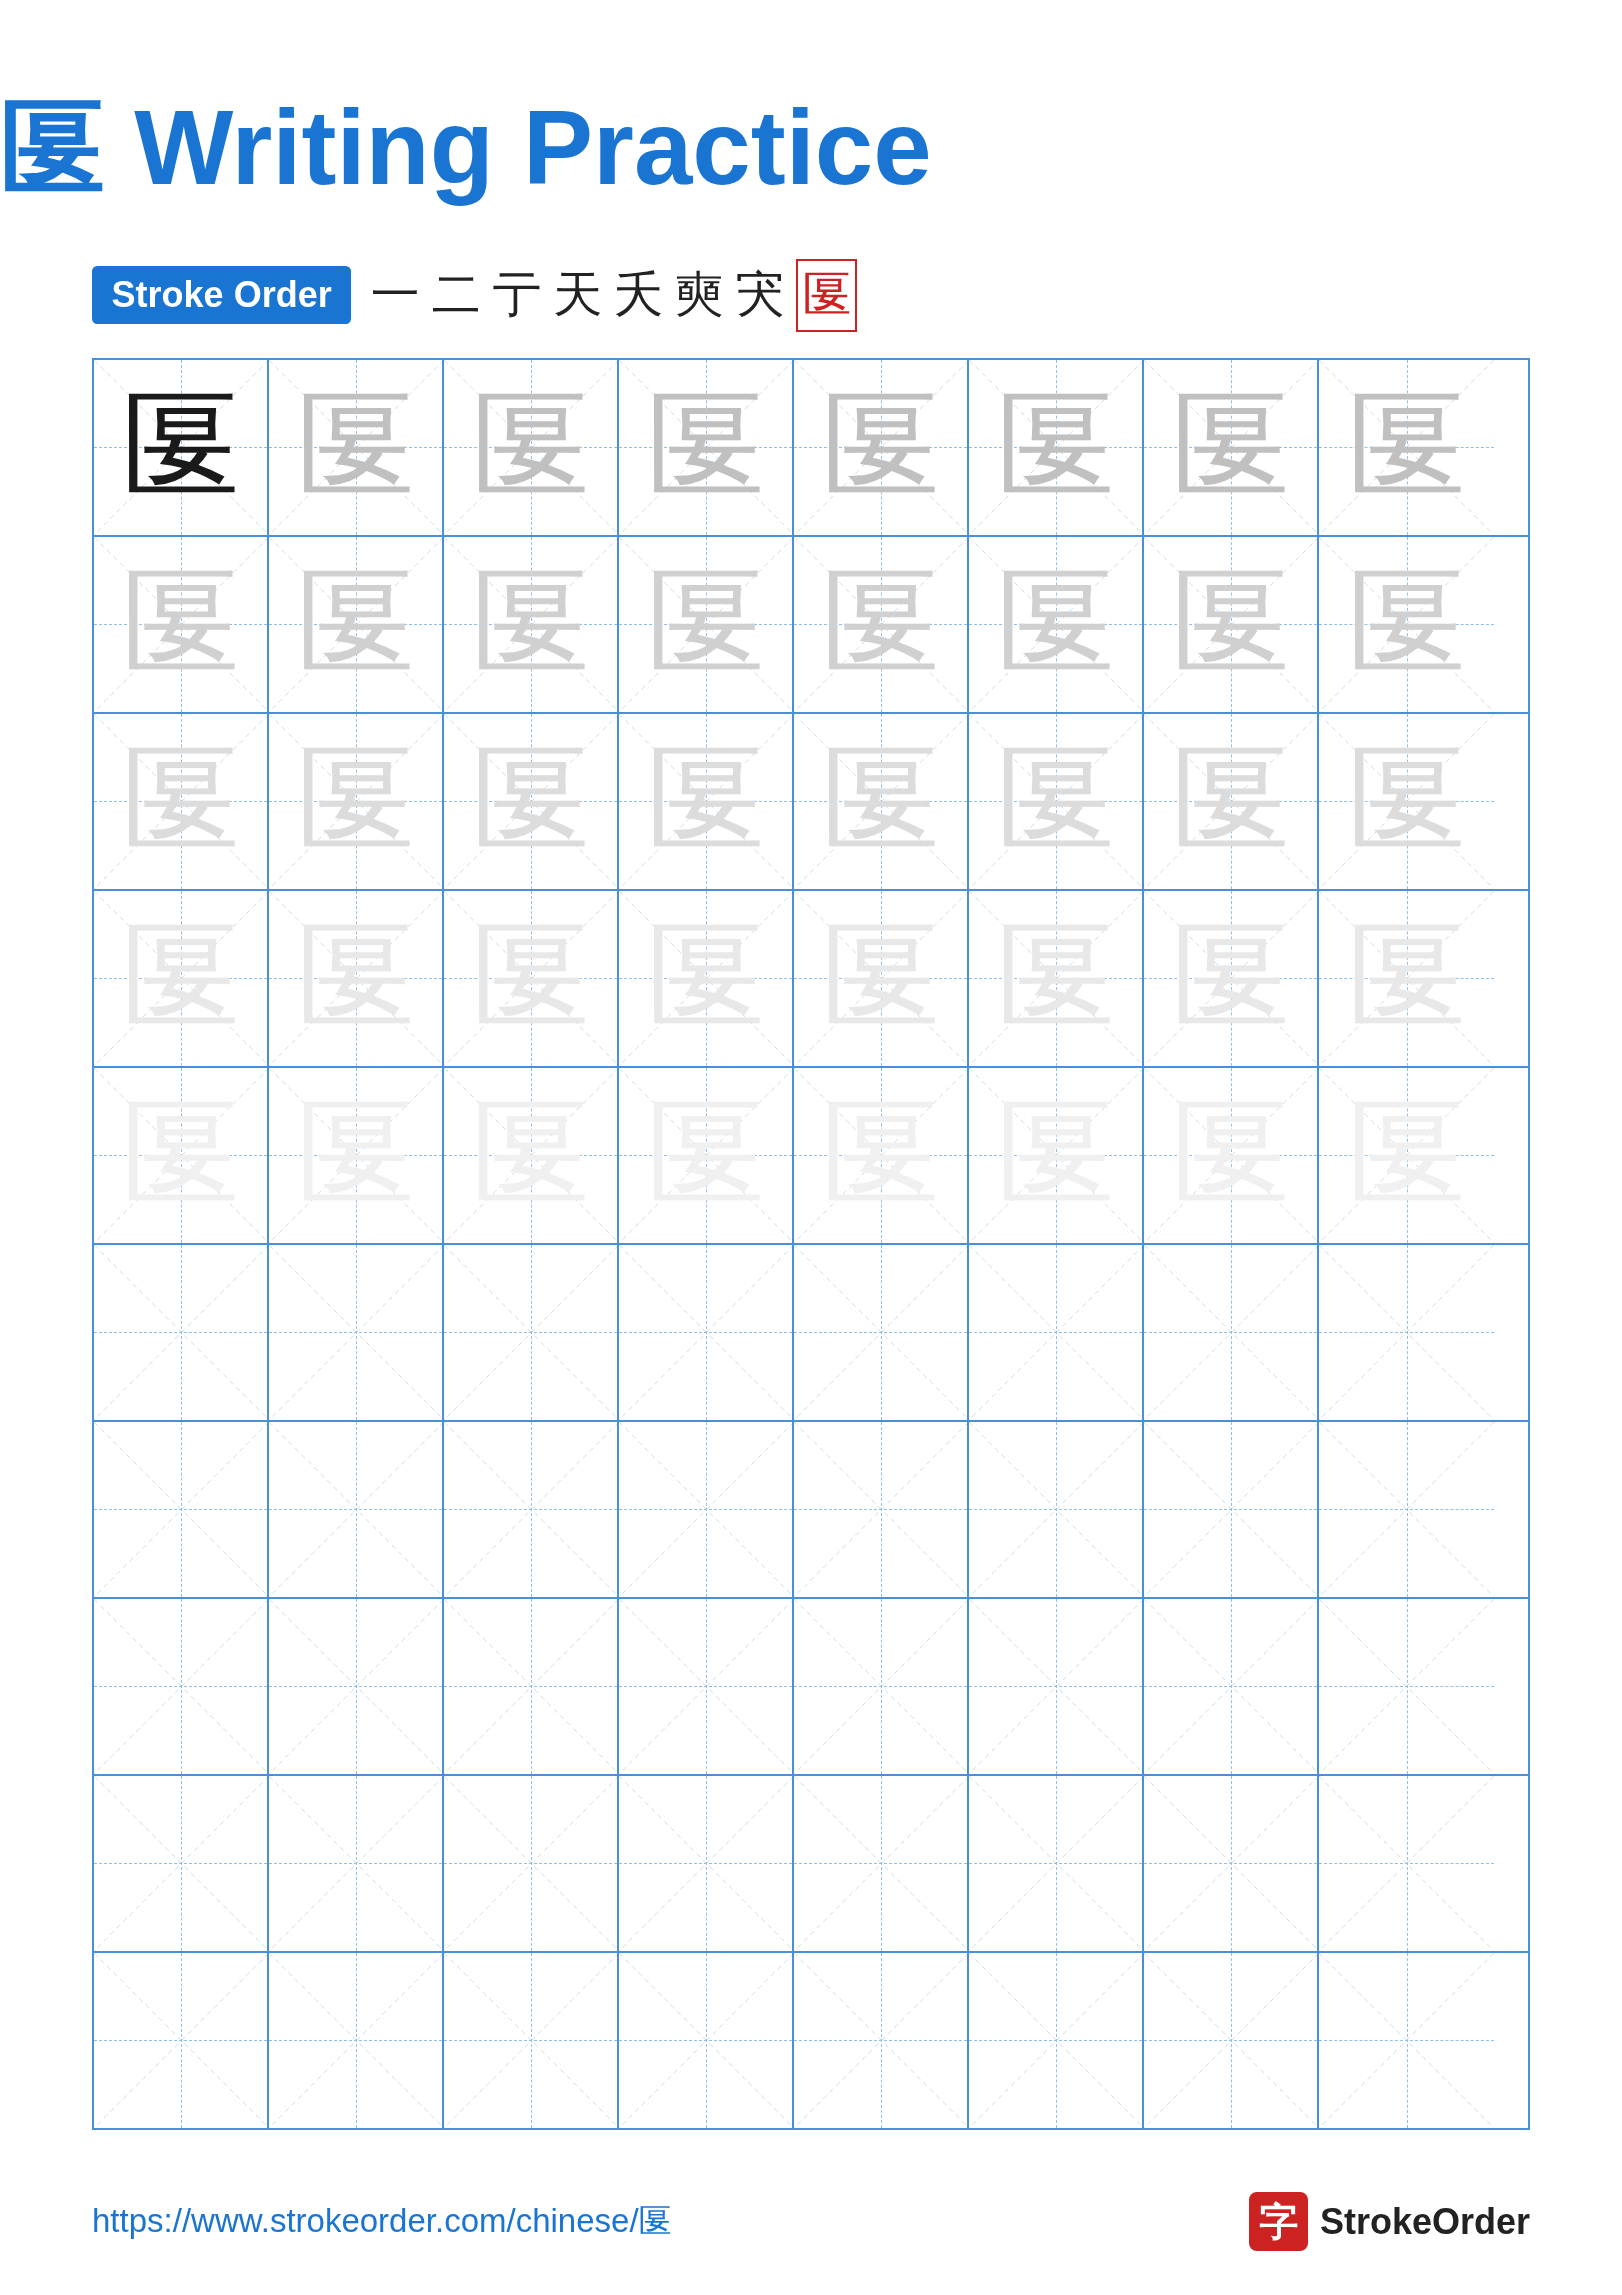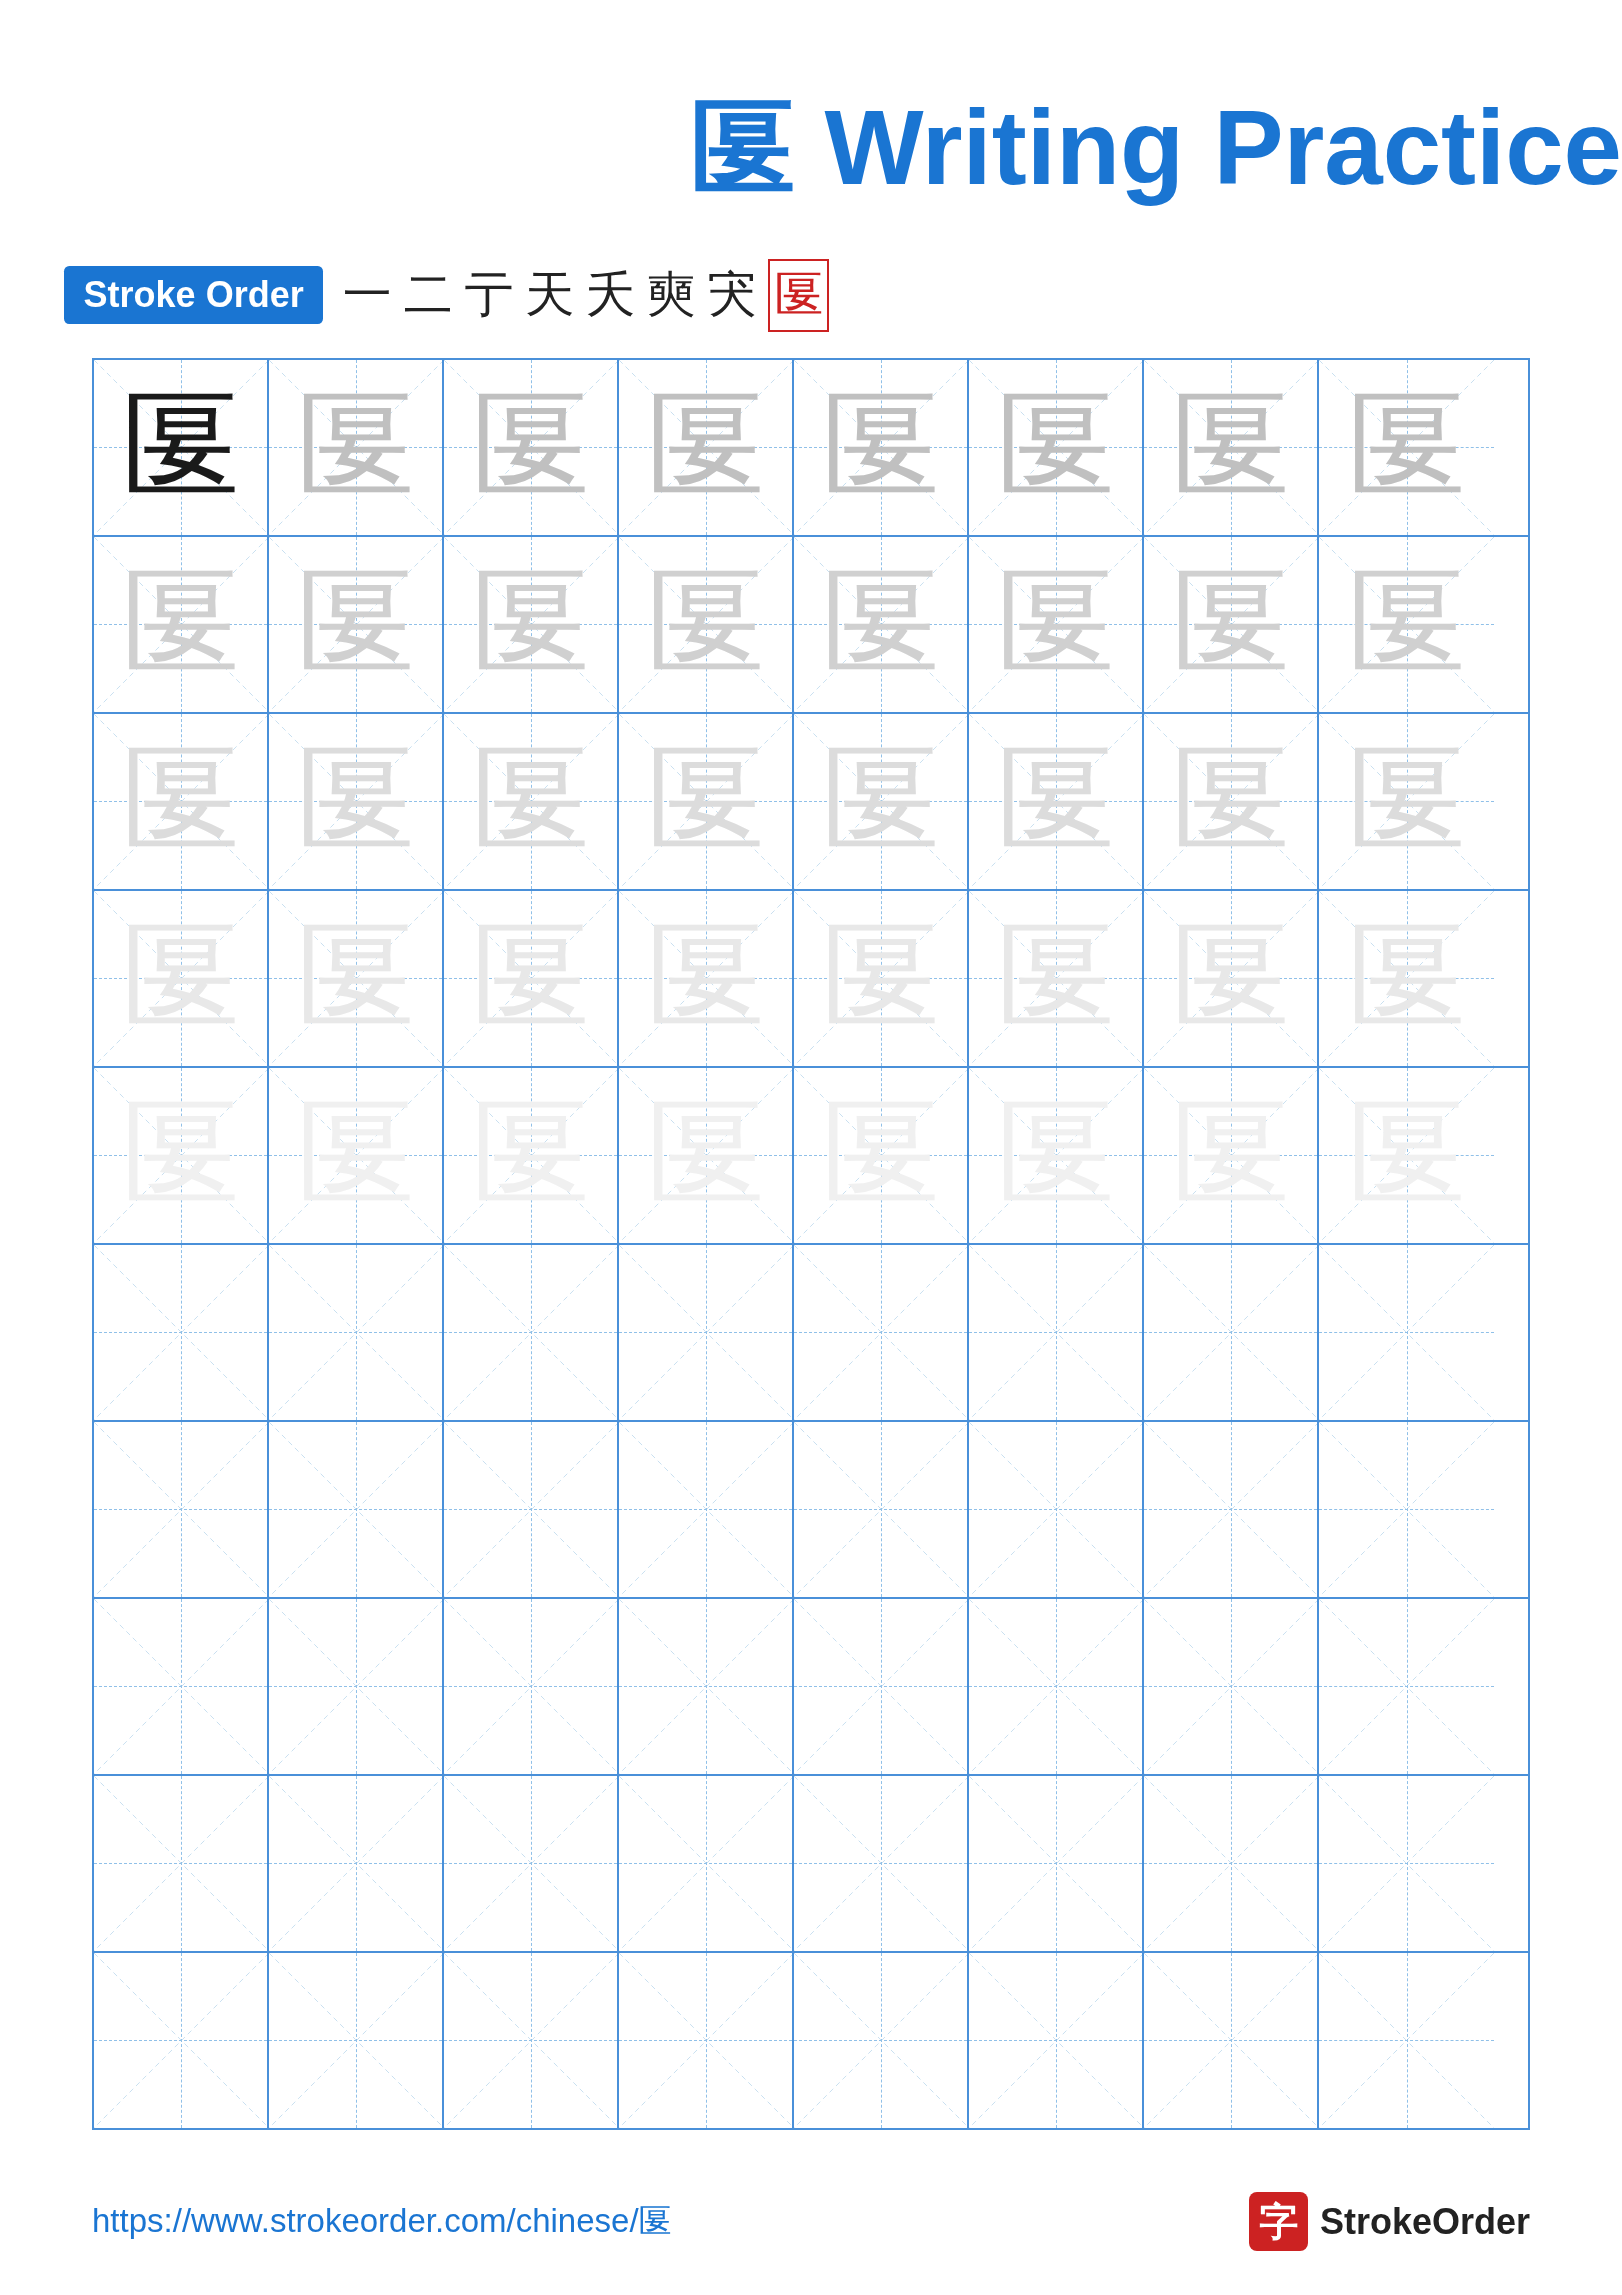--- a/index.html
+++ b/index.html
@@ -15,42 +15,42 @@
 
     .page {
       width: 1622px;
       height: 2295px;
       background: #fff;
       position: relative;
     }
 
     
     .title-area {
-      text-align: right;
+      text-align: left;
       padding-top: 79px;
       padding-bottom: 39px;
     }
 
     .title-text {
       font-size: 105px;
       font-weight: bold;
       color: #1a75d2;
       font-family: Arial, sans-serif;
     }
 
     .title-char {
       color: #1a75d2;
       font-family: serif;
     }
 
     
     .stroke-order-row {
       display: flex;
       align-items: center;
-      padding-left: 64px;
+      padding-left: 92px;
       margin-bottom: 26px;
       gap: 19.6px;
     }
 
     .stroke-order-badge {
       background-color: #1a75d2;
       color: white;
       font-size: 36px;
       font-family: Arial, sans-serif;
       font-weight: bold;

